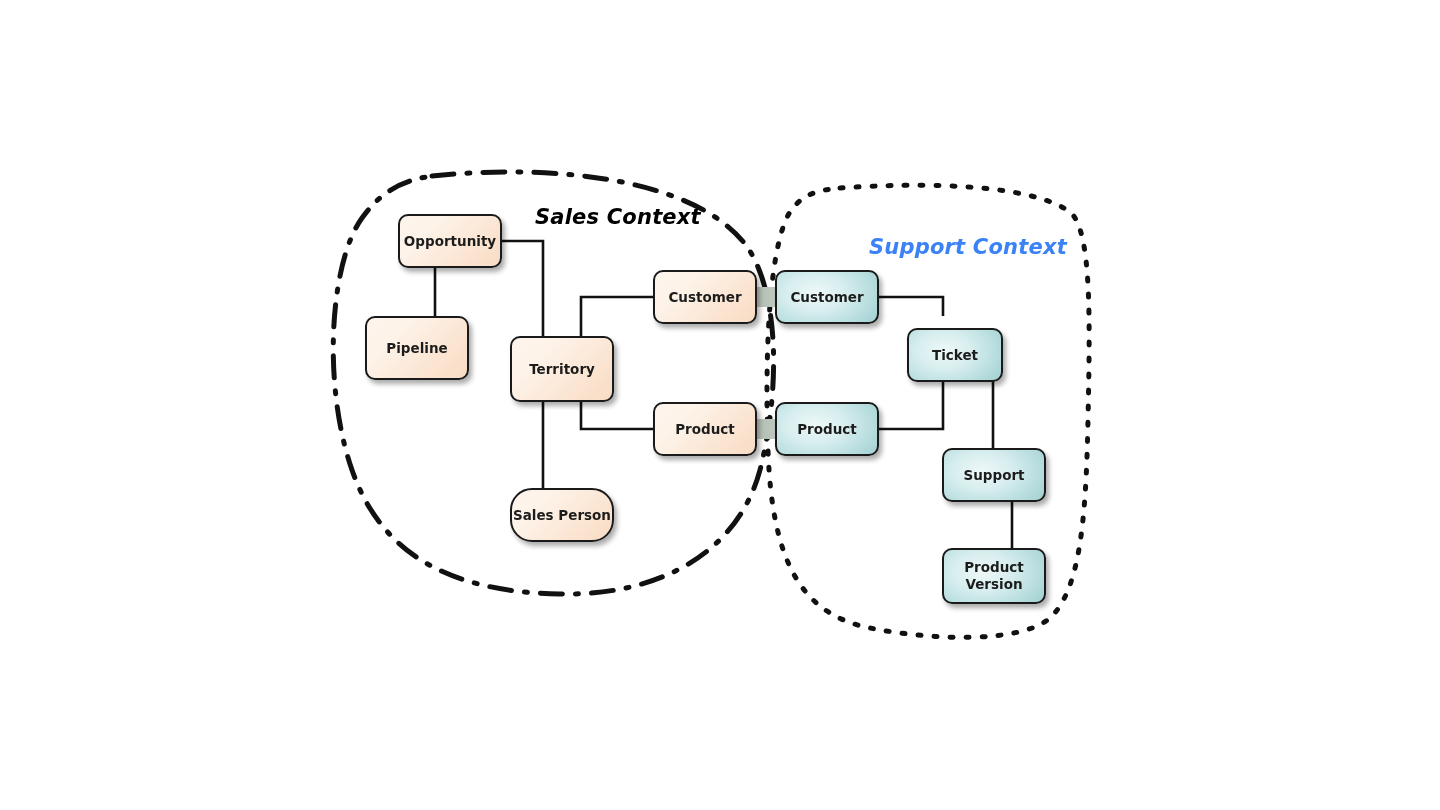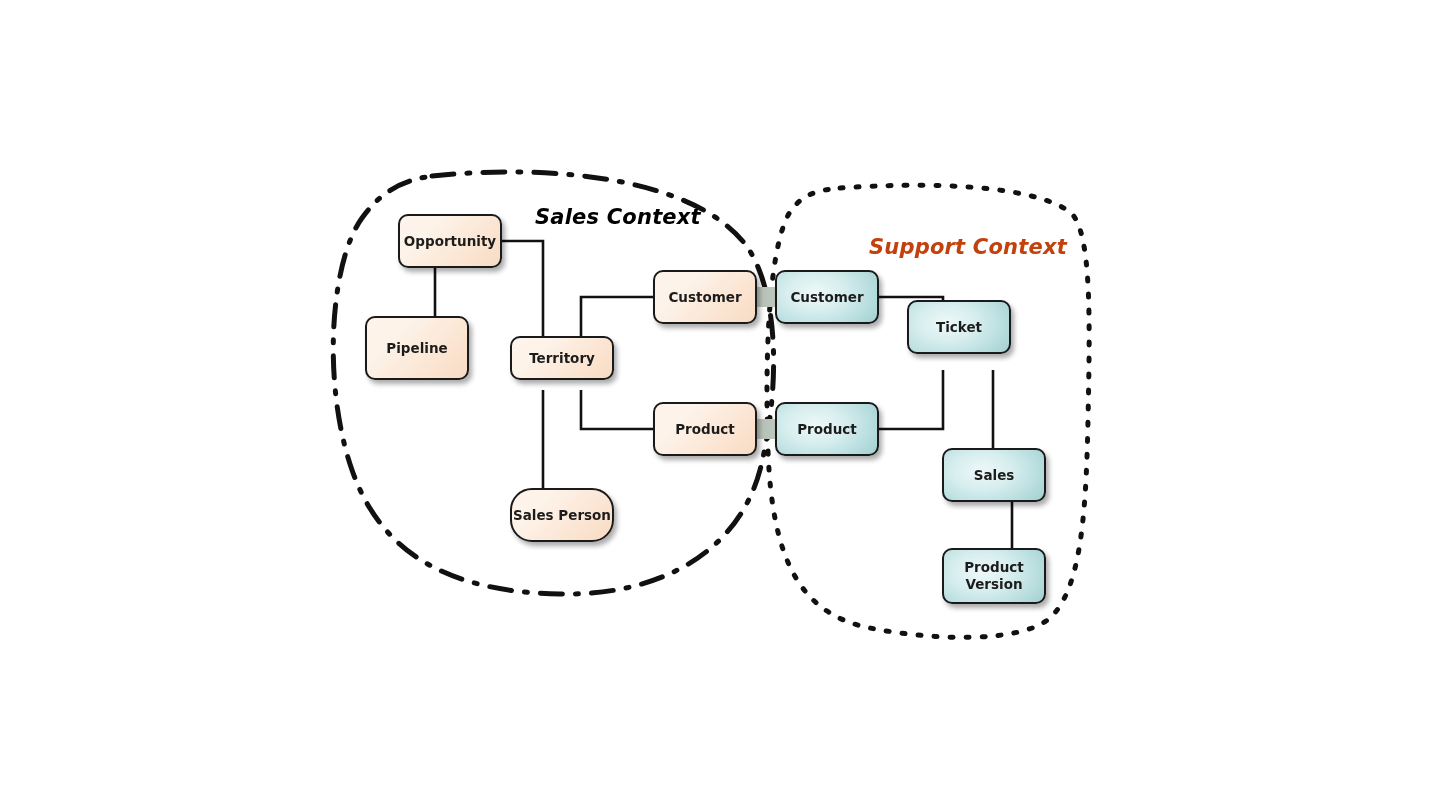--- a/index.html
+++ b/index.html
@@ -29,21 +29,21 @@
     letter-spacing: 0.2px;
     white-space: nowrap;
     pointer-events: none;
   }
   #label-sales {
     color: #000000;
     left: 535px;
     top: 205px;
   }
   #label-support {
-    color: #c2410c;
+    color: #3b82f6;
     left: 869px;
     top: 235px;
   }
   .node {
     position: absolute;
     box-sizing: border-box;
     border: 2px solid #1a1a1a;
     border-radius: 10px;
     display: flex;
     align-items: center;
@@ -124,21 +124,21 @@
 <div class="bridge" style="left:753px; top:419px; width:26px; height:20px;"></div>
 
 <div class="node sales" style="left:398px; top:214px; width:104px; height:54px;">
   <span>Opportunity</span>
 </div>
 
 <div class="node sales" style="left:365px; top:316px; width:104px; height:64px;">
   <span>Pipeline</span>
 </div>
 
-<div class="node sales" style="left:510px; top:336px; width:104px; height:44px;">
+<div class="node sales" style="left:510px; top:336px; width:104px; height:66px;">
   <span>Territory</span>
 </div>
 
 <div class="node sales" style="left:510px; top:488px; width:104px; height:54px;border-radius:22px;">
   <span>Sales Person</span>
 </div>
 
 <div class="node sales" style="left:653px; top:270px; width:104px; height:54px;">
   <span>Customer</span>
 </div>
@@ -148,26 +148,26 @@
 </div>
 
 <div class="node support" style="left:775px; top:270px; width:104px; height:54px;">
   <span>Customer</span>
 </div>
 
 <div class="node support" style="left:775px; top:402px; width:104px; height:54px;">
   <span>Product</span>
 </div>
 
-<div class="node support" style="left:907px; top:300px; width:104px; height:54px;">
+<div class="node support" style="left:907px; top:328px; width:96px; height:54px;">
   <span>Ticket</span>
 </div>
 
 <div class="node support" style="left:942px; top:448px; width:104px; height:54px;">
-  <span>Sales</span>
+  <span>Support</span>
 </div>
 
 <div class="node support" style="left:942px; top:548px; width:104px; height:56px;">
   <span style="white-space:pre-line;">Product
 Version</span>
 </div>
 
 <div class="ctx-label" id="label-sales">Sales Context</div>
 <div class="ctx-label" id="label-support">Support Context</div>
 

